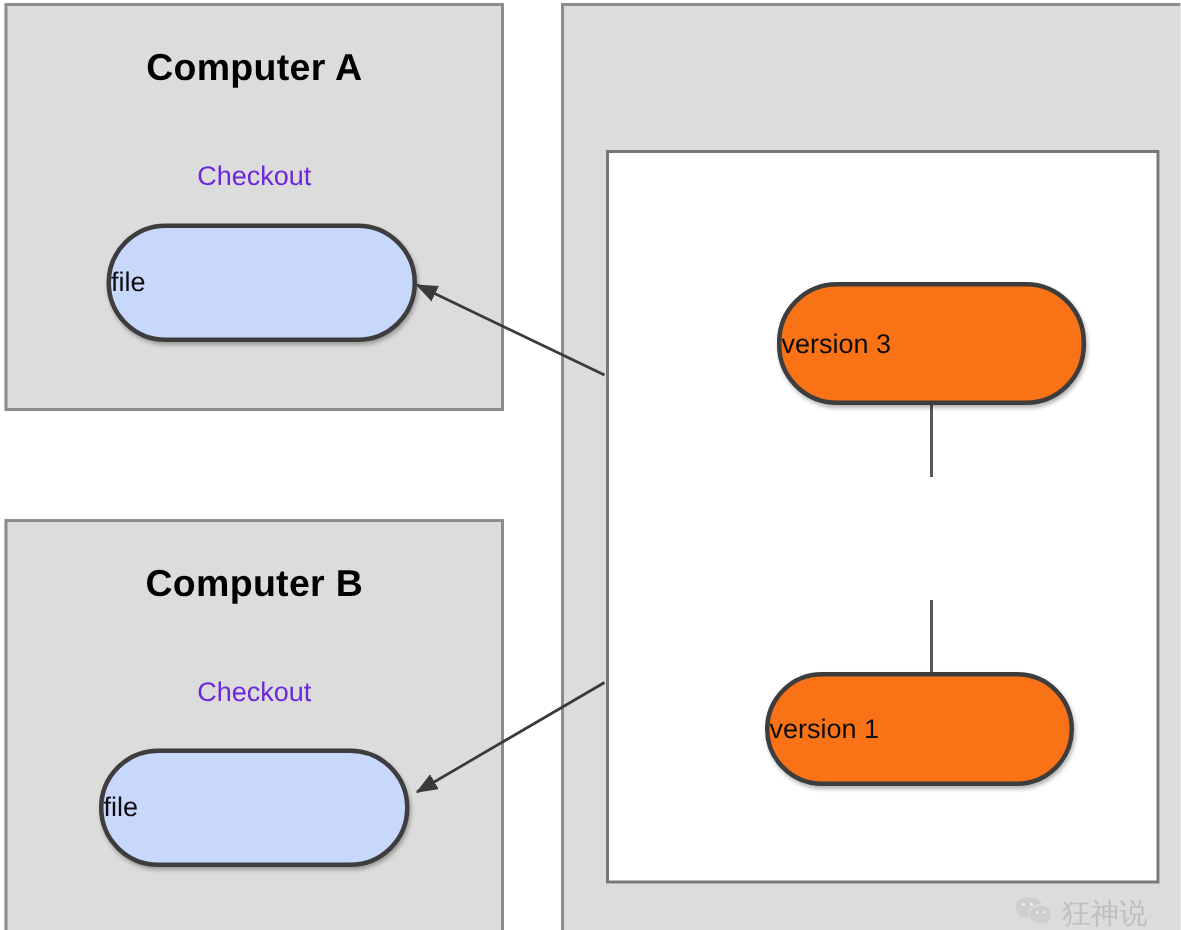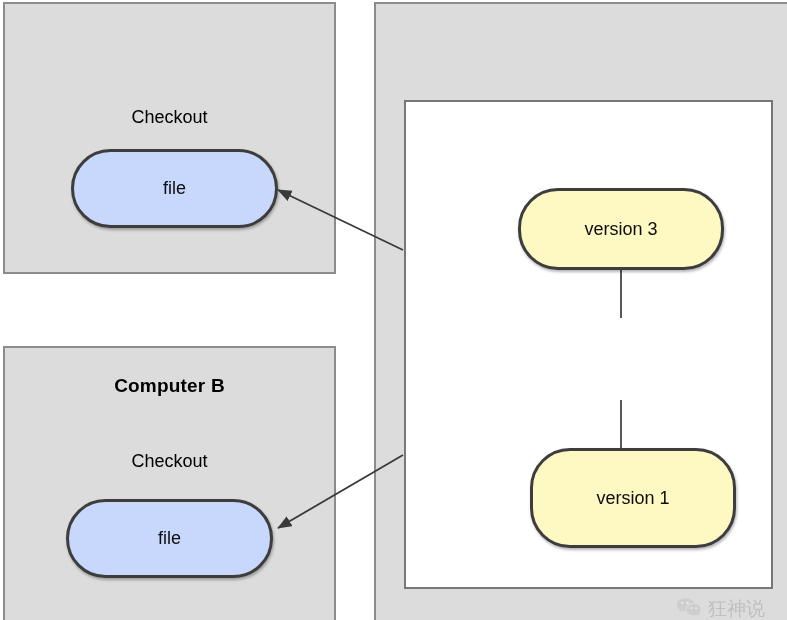--- a/index.html
+++ b/index.html
@@ -34,31 +34,31 @@
   .panel-title {
     position: absolute;
     left: 0;
     right: 0;
     text-align: center;
     font-weight: bold;
     color: #000000;
     letter-spacing: 0.2px;
   }
   #title-computer-a { top: 27px;  font-size: 25px; }
-  #title-computer-b { top: 27px;  font-size: 19px; }
+  #title-computer-b { top: 27px;  font-size: 25px; }
   #title-server     { top: 36px;  font-size: 25px; }
 
   
   .sub-label {
     position: absolute;
     left: 0;
     right: 0;
     text-align: center;
     font-size: 18px;
-    color: #000000;
+    color: #6d28d9;
     font-weight: normal;
   }
   #label-checkout-a { top: 103px; }
   #label-checkout-b { top: 103px; }
   #label-version-db { top: 36px; }
 
   
   #version-db-box {
     position: absolute;
     left: 28px;
@@ -71,34 +71,33 @@
   }
 
   
   .node {
     position: absolute;
     box-sizing: border-box;
     border: 3px solid #3d3d3d;
     border-radius: 40px;
     display: flex;
     align-items: center;
-    justify-content: center;
     font-size: 18px;
     color: #0d0d0d;
     box-shadow: 1px 2px 3px rgba(0,0,0,0.30);
   }
   .node-file    { background: #c8d8fc; }
-  .node-version { background: #fef9c3; }
+  .node-version { background: #f97316; }
 
   #node-file-a { left: 66px; top: 145px; width: 207px; height: 79px; }
   #node-file-b { left: 66px; top: 499px; width: 207px; height: 79px; }
 
   #node-version-3 { left: 112px; top: 86px;  width: 206px; height: 82px; }
   #node-version-2 { left: 112px; top: 216px; width: 206px; height: 82px; }
-  #node-version-1 { left: 124px; top: 346px; width: 206px; height: 100px; }
+  #node-version-1 { left: 104px; top: 346px; width: 206px; height: 76px; }
 
   
   .connector-v {
     position: absolute;
     width: 2px;
     background: #585858;
     left: 214px;
   }
   #conn-3-2 { top: 168px; height: 48px; }
   #conn-2-1 { top: 298px; height: 48px; }
@@ -128,20 +127,21 @@
     white-space: nowrap;
   }
   #watermark .wm-logo { display: block; }
 </style>
 </head>
 <body>
 
 <div id="canvas">
 
   <div class="panel" id="panel-computer-a">
+    <div class="panel-title" id="title-computer-a">Computer A</div>
     <div class="sub-label" id="label-checkout-a">Checkout</div>
     <div class="node node-file" id="node-file-a">
       <span>file</span>
     </div>
   </div>
 
   <div class="panel" id="panel-computer-b">
     <div class="panel-title" id="title-computer-b">Computer B</div>
     <div class="sub-label" id="label-checkout-b">Checkout</div>
   </div>

